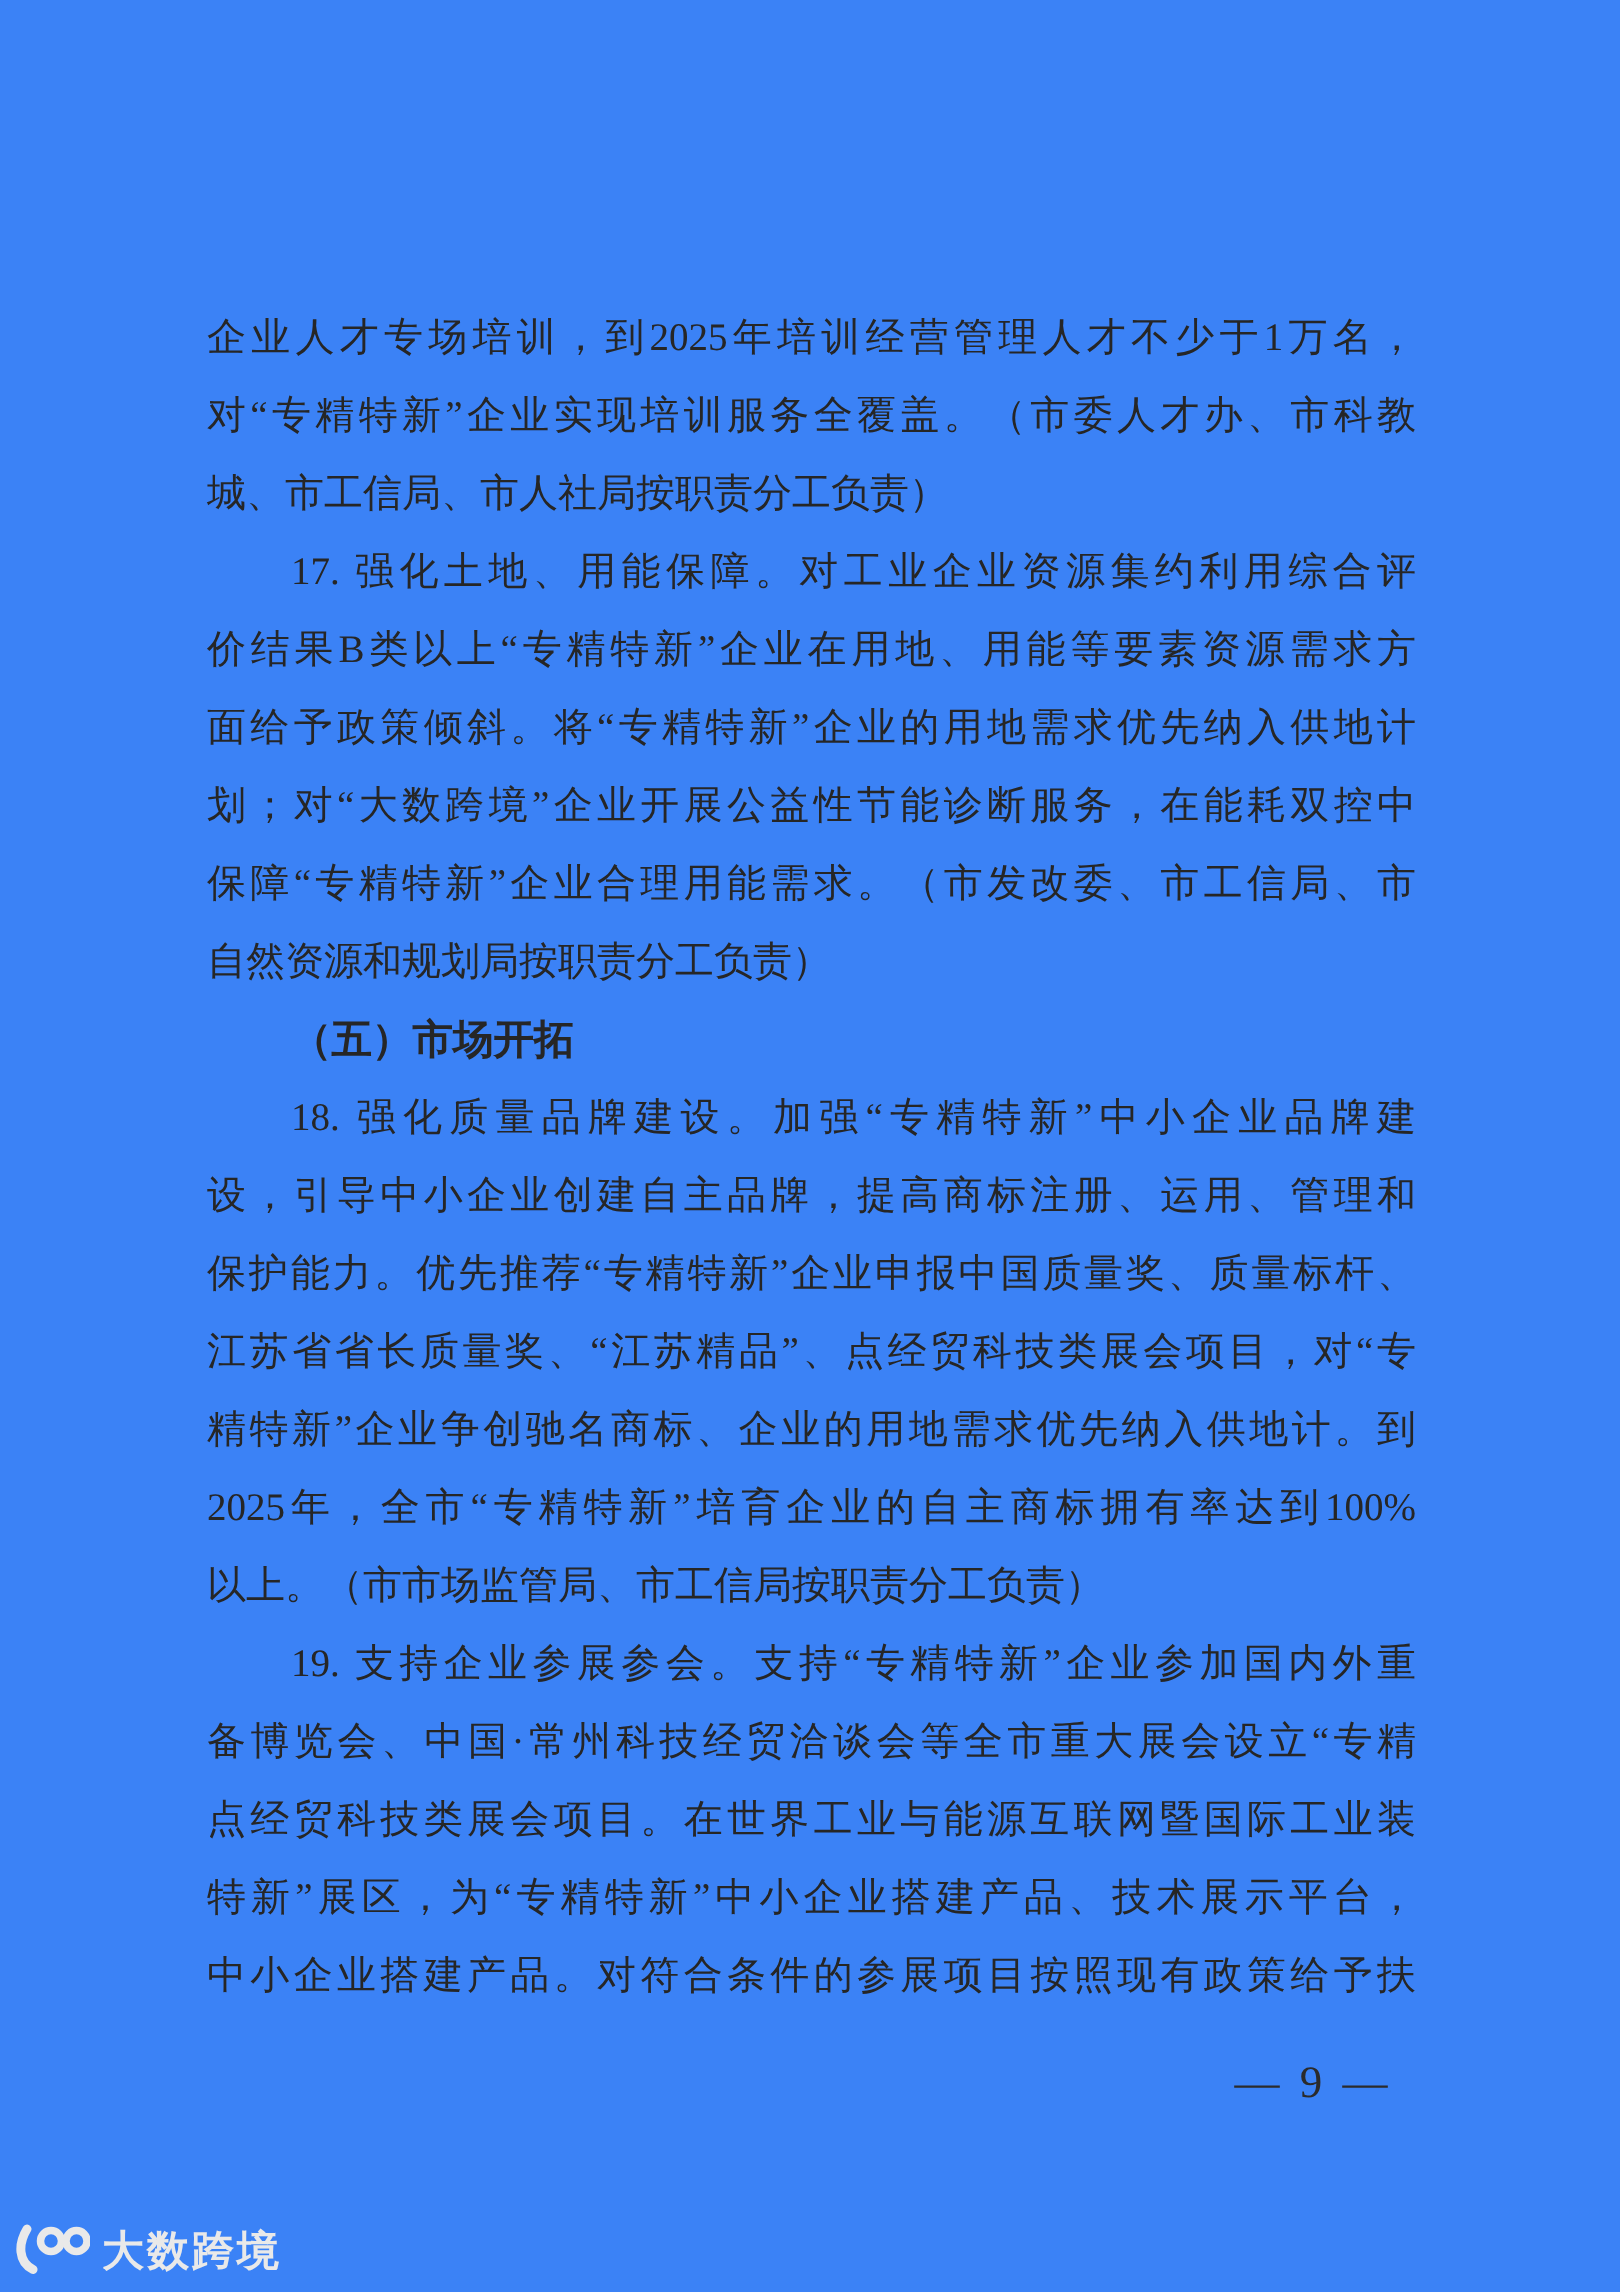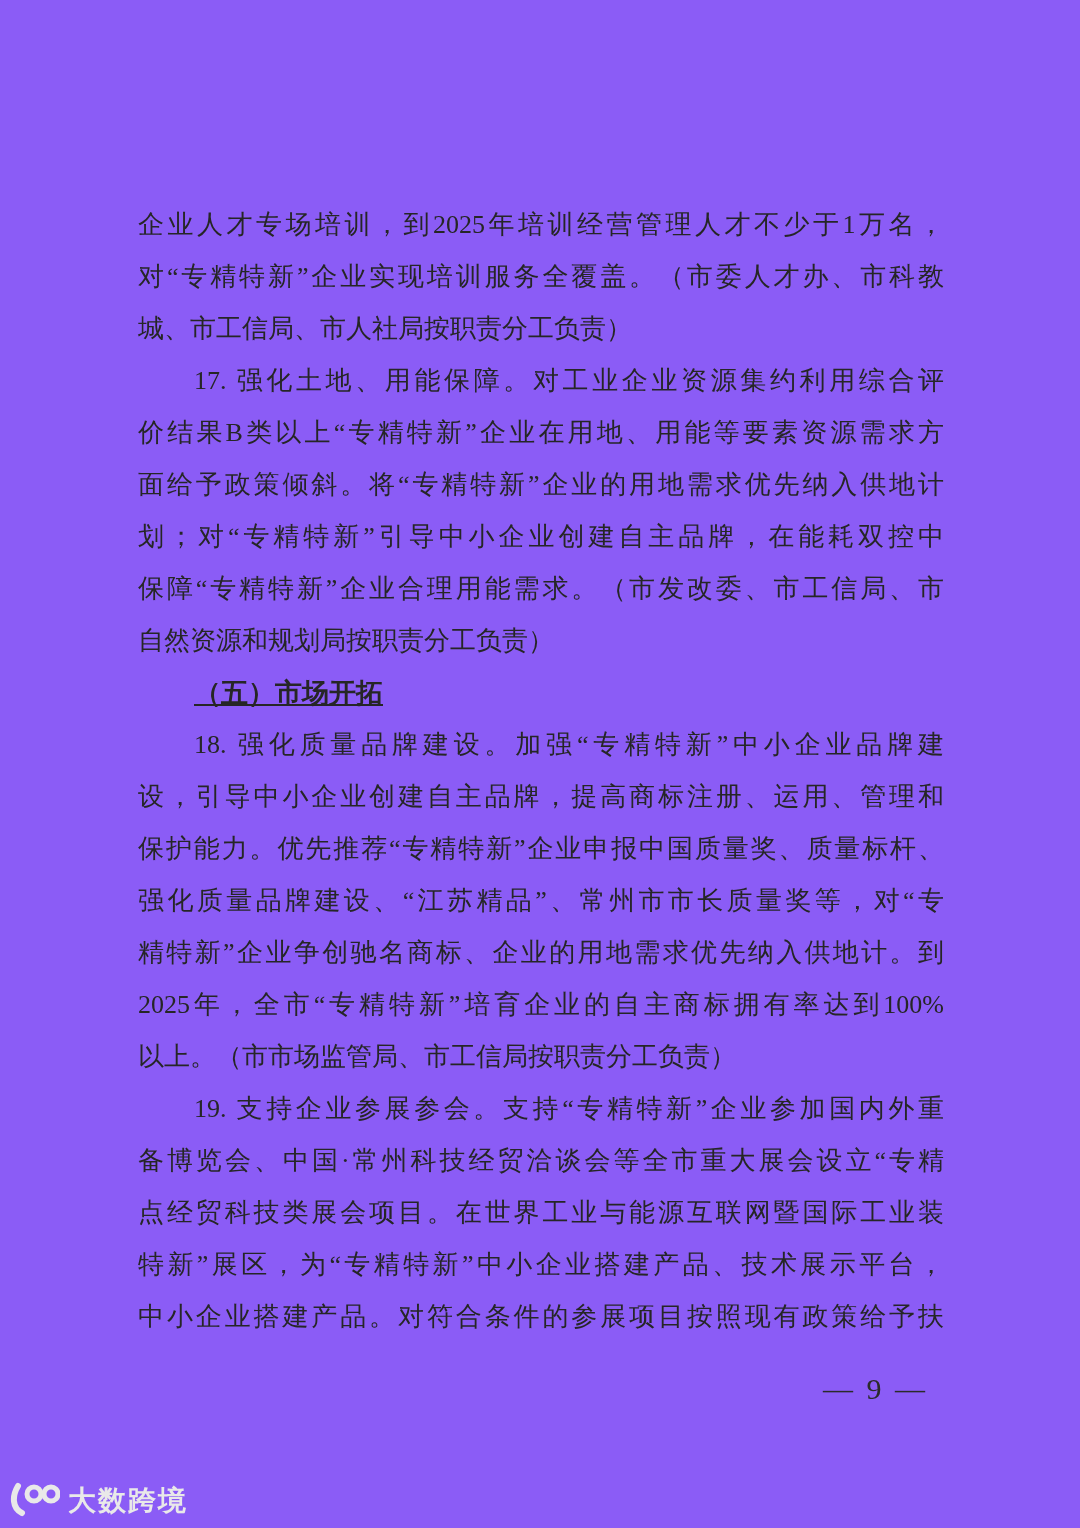--- a/index.html
+++ b/index.html
@@ -1,20 +1,20 @@
 <!DOCTYPE html>
 <html><head>
 <meta charset="utf-8">
 <style>
   html,body { margin:0; padding:0; background:#ffffff; }
   .page {
     position: relative;
     width: 1080px;
     height: 1528px;
-    background: #8b5cf6;
+    background: #3b82f6;
     overflow: hidden;
     font-family: "Liberation Serif", "DejaVu Serif", serif;
     color: #262626;
   }
   .content {
     position: absolute;
     left: 138px;
     top: 199px;
     width: 806px;
   }
@@ -29,21 +29,20 @@
   .line.flush {
     text-align-last: left;
   }
   .line.indent {
     text-indent: 56px;
   }
   .line.bold {
     font-weight: bold;
     font-size: 27px;
     text-align-last: left;
-    text-decoration: underline;
   }
   .page-number {
     position: absolute;
     right: 152px;
     top: 1372px;
     font-size: 30px;
     letter-spacing: 3px;
     color: #2b2b2b;
   }
   .watermark {
@@ -73,28 +72,28 @@
 
 <div class="page">
 
   <div class="content">
       <div class="line">企业人才专场培训，到2025年培训经营管理人才不少于1万名，</div>
       <div class="line">对“专精特新”企业实现培训服务全覆盖。（市委人才办、市科教</div>
       <div class="line flush">城、市工信局、市人社局按职责分工负责）</div>
       <div class="line indent">17. 强化土地、用能保障。对工业企业资源集约利用综合评</div>
       <div class="line">价结果B类以上“专精特新”企业在用地、用能等要素资源需求方</div>
       <div class="line">面给予政策倾斜。将“专精特新”企业的用地需求优先纳入供地计</div>
-      <div class="line">划；对“专精特新”引导中小企业创建自主品牌，在能耗双控中</div>
+      <div class="line">划；对“大数跨境”企业开展公益性节能诊断服务，在能耗双控中</div>
       <div class="line">保障“专精特新”企业合理用能需求。（市发改委、市工信局、市</div>
       <div class="line flush">自然资源和规划局按职责分工负责）</div>
       <div class="line indent flush bold">（五）市场开拓</div>
       <div class="line indent">18. 强化质量品牌建设。加强“专精特新”中小企业品牌建</div>
       <div class="line">设，引导中小企业创建自主品牌，提高商标注册、运用、管理和</div>
       <div class="line">保护能力。优先推荐“专精特新”企业申报中国质量奖、质量标杆、</div>
-      <div class="line">强化质量品牌建设、“江苏精品”、常州市市长质量奖等，对“专</div>
+      <div class="line">江苏省省长质量奖、“江苏精品”、点经贸科技类展会项目，对“专</div>
       <div class="line">精特新”企业争创驰名商标、企业的用地需求优先纳入供地计。到</div>
       <div class="line">2025年，全市“专精特新”培育企业的自主商标拥有率达到100%</div>
       <div class="line flush">以上。（市市场监管局、市工信局按职责分工负责）</div>
       <div class="line indent">19. 支持企业参展参会。支持“专精特新”企业参加国内外重</div>
       <div class="line">备博览会、中国·常州科技经贸洽谈会等全市重大展会设立“专精</div>
       <div class="line">点经贸科技类展会项目。在世界工业与能源互联网暨国际工业装</div>
       <div class="line">特新”展区，为“专精特新”中小企业搭建产品、技术展示平台，</div>
       <div class="line">中小企业搭建产品。对符合条件的参展项目按照现有政策给予扶</div>
     </div>
 

